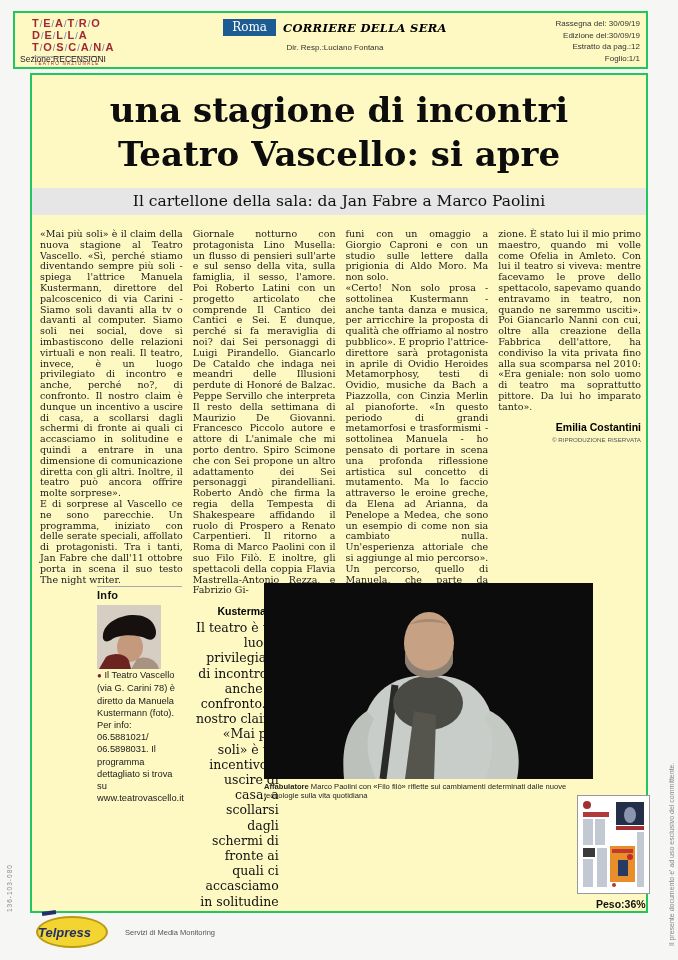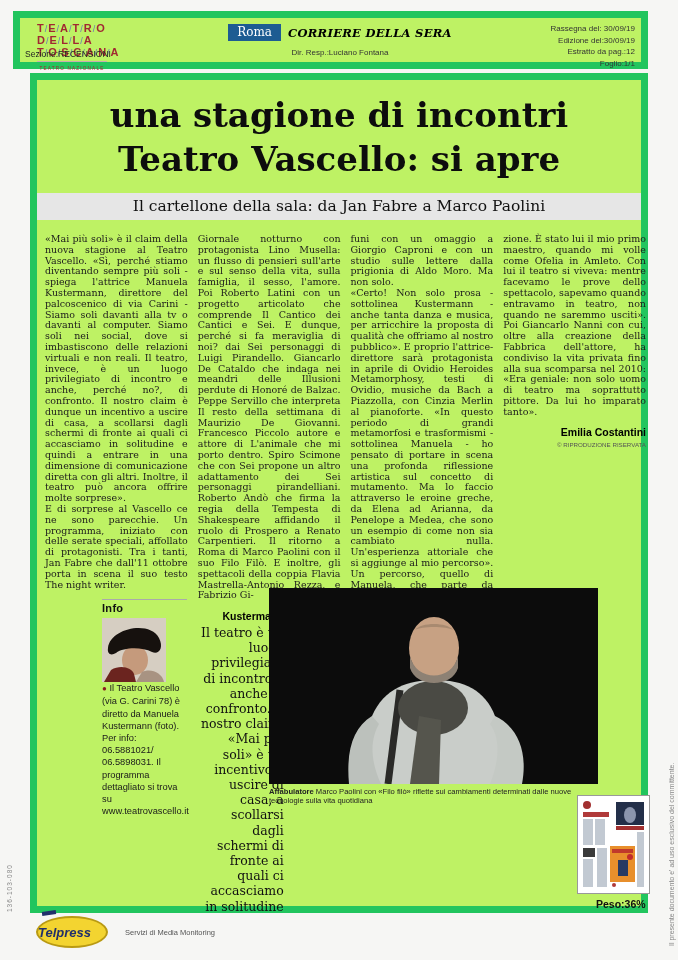--- a/index.html
+++ b/index.html
@@ -2,21 +2,21 @@
 <html lang="it"><head>
 <meta charset="utf-8">
 <style>
   html,body{margin:0;padding:0;}
   body{
     width:678px;height:960px;position:relative;overflow:hidden;
     background:#f6f6f4;
     font-family:"Liberation Sans",sans-serif;
     -webkit-font-smoothing:antialiased;
   }
-  .box{position:absolute;background:#bef264;border:7px solid #22c55e;box-sizing:border-box;}
+  .box{position:absolute;background:#fef9c3;border:2px solid #22c55e;box-sizing:border-box;}
 
   
   #header-box{left:13px;top:11px;width:635px;height:58px;}
   .logo-block{position:absolute;left:17px;top:5px;line-height:11px;}
   .logo-line{font-weight:bold;font-size:11px;letter-spacing:1px;font-family:"Liberation Sans",sans-serif;}
   .lg-r{color:#a12832;}
   .lg-b{color:#6a79b4;font-weight:normal;font-size:9px;}
   .logo-sub{color:#a12832;font-size:4.6px;letter-spacing:1.2px;margin-top:2px;border-top:1px solid #c9aeb0;padding-top:1px;width:70px;text-align:center;}
   .sezione{position:absolute;left:5px;bottom:3px;font-size:8.5px;color:#222;}
   .head-center{position:absolute;left:170px;top:6px;width:300px;text-align:center;}
@@ -30,21 +30,21 @@
   
   #main-box{left:30px;top:73px;width:618px;height:840px;}
   .headline{margin-top:13px;text-align:center;font-family:"DejaVu Serif",serif;font-weight:bold;font-size:34px;line-height:44px;color:#0d0d0d;}
   .subhead-band{margin-top:12px;background:#e6e6e6;text-align:center;font-family:"DejaVu Serif",serif;font-size:15.5px;color:#111;padding:4px 0 5px;}
   .cols{position:absolute;left:8px;top:154px;width:601px;display:flex;gap:10px;}
   .col{flex:1;font-family:"DejaVu Serif",serif;font-size:9.5px;line-height:10.8px;text-align:justify;color:#1b1b1b;}
   .col p{margin:0;}
   .col p + p{margin-top:0px;}
 
   
-  .info-box{margin:9px 0 0 57px;width:85px;font-family:"Liberation Sans",sans-serif;text-align:left;}
+  .info-box{margin:1px 0 0 57px;width:85px;font-family:"Liberation Sans",sans-serif;text-align:left;}
   .info-rule{border-top:1px solid #aaa;margin-bottom:3px;}
   .info-title{font-size:11px;font-weight:bold;color:#111;margin:0 0 4px;letter-spacing:0.3px;}
   .info-photo{width:64px;height:64px;display:block;}
   .info-text{font-size:9.3px;line-height:12.2px;color:#1a1a1a;margin-top:5px;text-align:left;}
   .bullet{color:#8a1f1f;font-size:8px;}
 
   
   .pull-quote{margin-top:10px;width:86px;text-align:right;}
   .pq-title{font-family:"Liberation Sans",sans-serif;font-weight:bold;font-size:10.5px;margin:0 0 3px;color:#000;}
   .pq-text{font-family:"DejaVu Serif",serif;font-size:12.5px;line-height:15.2px;color:#111;margin:0;}

